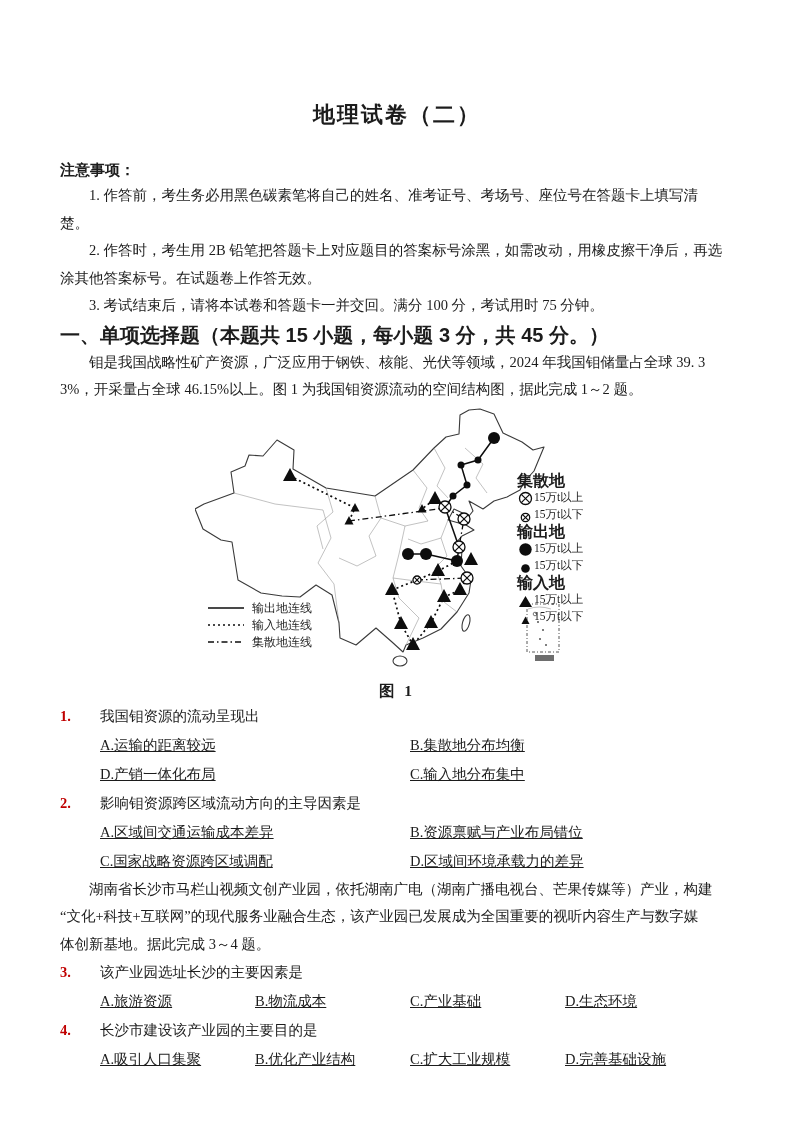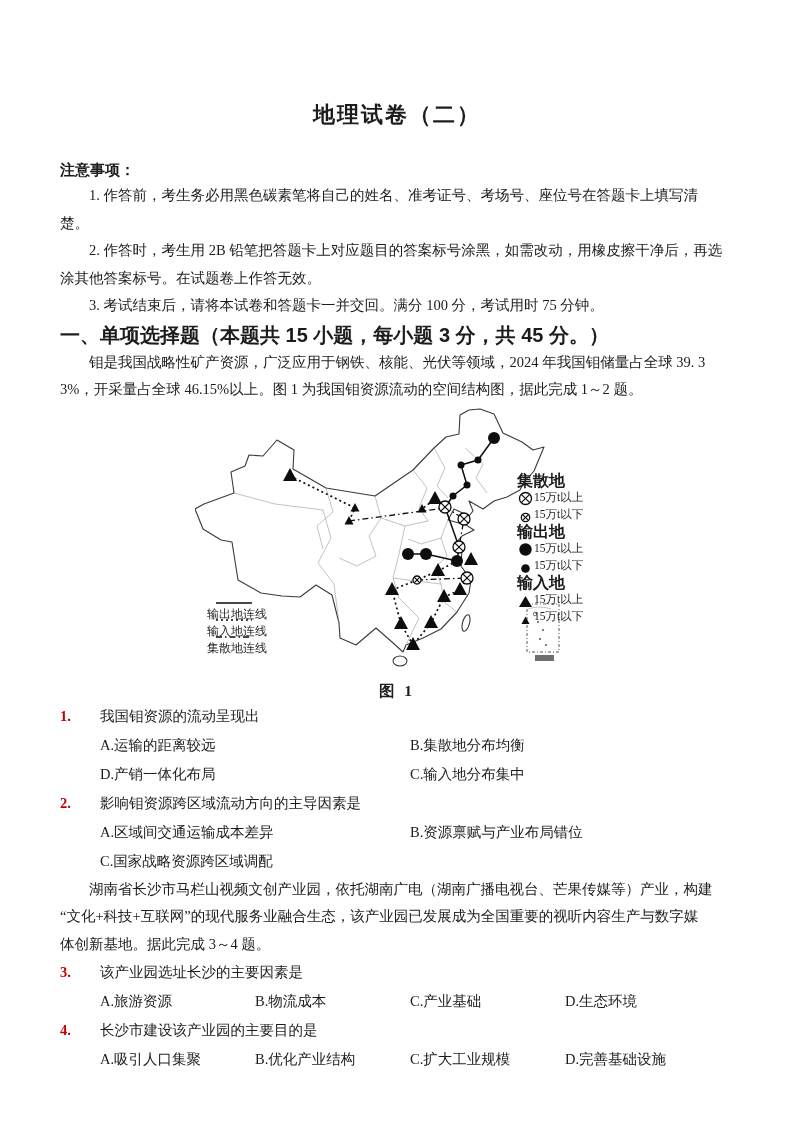--- a/index.html
+++ b/index.html
@@ -32,31 +32,31 @@
     position:absolute;left:457px;top:64px;
     font-size:11.5px;line-height:17px;white-space:nowrap;
   }
   .lg-title{font-weight:bold;font-size:16px;height:17px;}
   .lg-row{display:flex;align-items:flex-end;height:17px;}
   .lg-icon{width:17px;display:inline-flex;justify-content:center;align-items:center;}
   .line-legend{
     position:absolute;left:147px;top:192px;
     font-size:12px;line-height:17px;white-space:nowrap;
   }
-  .ll-row{display:flex;align-items:center;height:17px;flex-direction:column;}
+  .ll-row{display:flex;align-items:center;height:17px;}
   .ll-swatch{width:38px;margin-right:7px;display:inline-flex;align-items:center;}
   .map-caption{
     text-align:center;font-weight:bold;font-size:15.5px;
     line-height:22px;margin-top:0px;letter-spacing:3px;
   }
   
   .qline{line-height:29px;}
   .qnum{color:#c00000;font-weight:bold;display:inline-block;width:40px;}
   .opts{margin-left:40px;}
-  .opt{line-height:29px;}
+  .opt{line-height:29px;text-decoration:underline;}
   .opts2{display:grid;grid-template-columns:310px 1fr;}
   .opts4{display:grid;grid-template-columns:155px 155px 155px 1fr;}
   
   .outline{fill:none;stroke:#3a3a3a;stroke-width:1.1;stroke-linejoin:round;}
   .prov{fill:none;stroke:#8f8f8f;stroke-width:0.55;stroke-linejoin:round;}
   .lsolid{fill:none;stroke:#0d0d0d;stroke-width:1.5;}
   .ldot{fill:none;stroke:#0d0d0d;stroke-width:1.7;stroke-dasharray:2 3;}
   .ldd{fill:none;stroke:#0d0d0d;stroke-width:1.3;stroke-dasharray:6 3 1.5 3;}
   .sym-fill{fill:#0d0d0d;stroke:none;}
   .sym-open{fill:#ffffff;stroke:#0d0d0d;stroke-width:1.3;}
@@ -310,20 +310,21 @@
   </div>
 
   <div>
     <div class="qline">
       <span class="qnum">2.</span><span>影响钼资源跨区域流动方向的主导因素是</span>
     </div>
     <div class="opts opts2">
       <span class="opt">A.区域间交通运输成本差异</span>
       <span class="opt">B.资源禀赋与产业布局错位</span>
       <span class="opt">C.国家战略资源跨区域调配</span>
+      <span class="opt">D.区域间环境承载力的差异</span>
     </div>
   </div>
 
   <div>
     <div class="line indent">湖南省长沙市马栏山视频文创产业园，依托湖南广电（湖南广播电视台、芒果传媒等）产业，构建</div>
     <div class="line">“文化+科技+互联网”的现代服务业融合生态，该产业园已发展成为全国重要的视听内容生产与数字媒</div>
     <div class="line">体创新基地。据此完成 3～4 题。</div>
   </div>
 
   <div>

